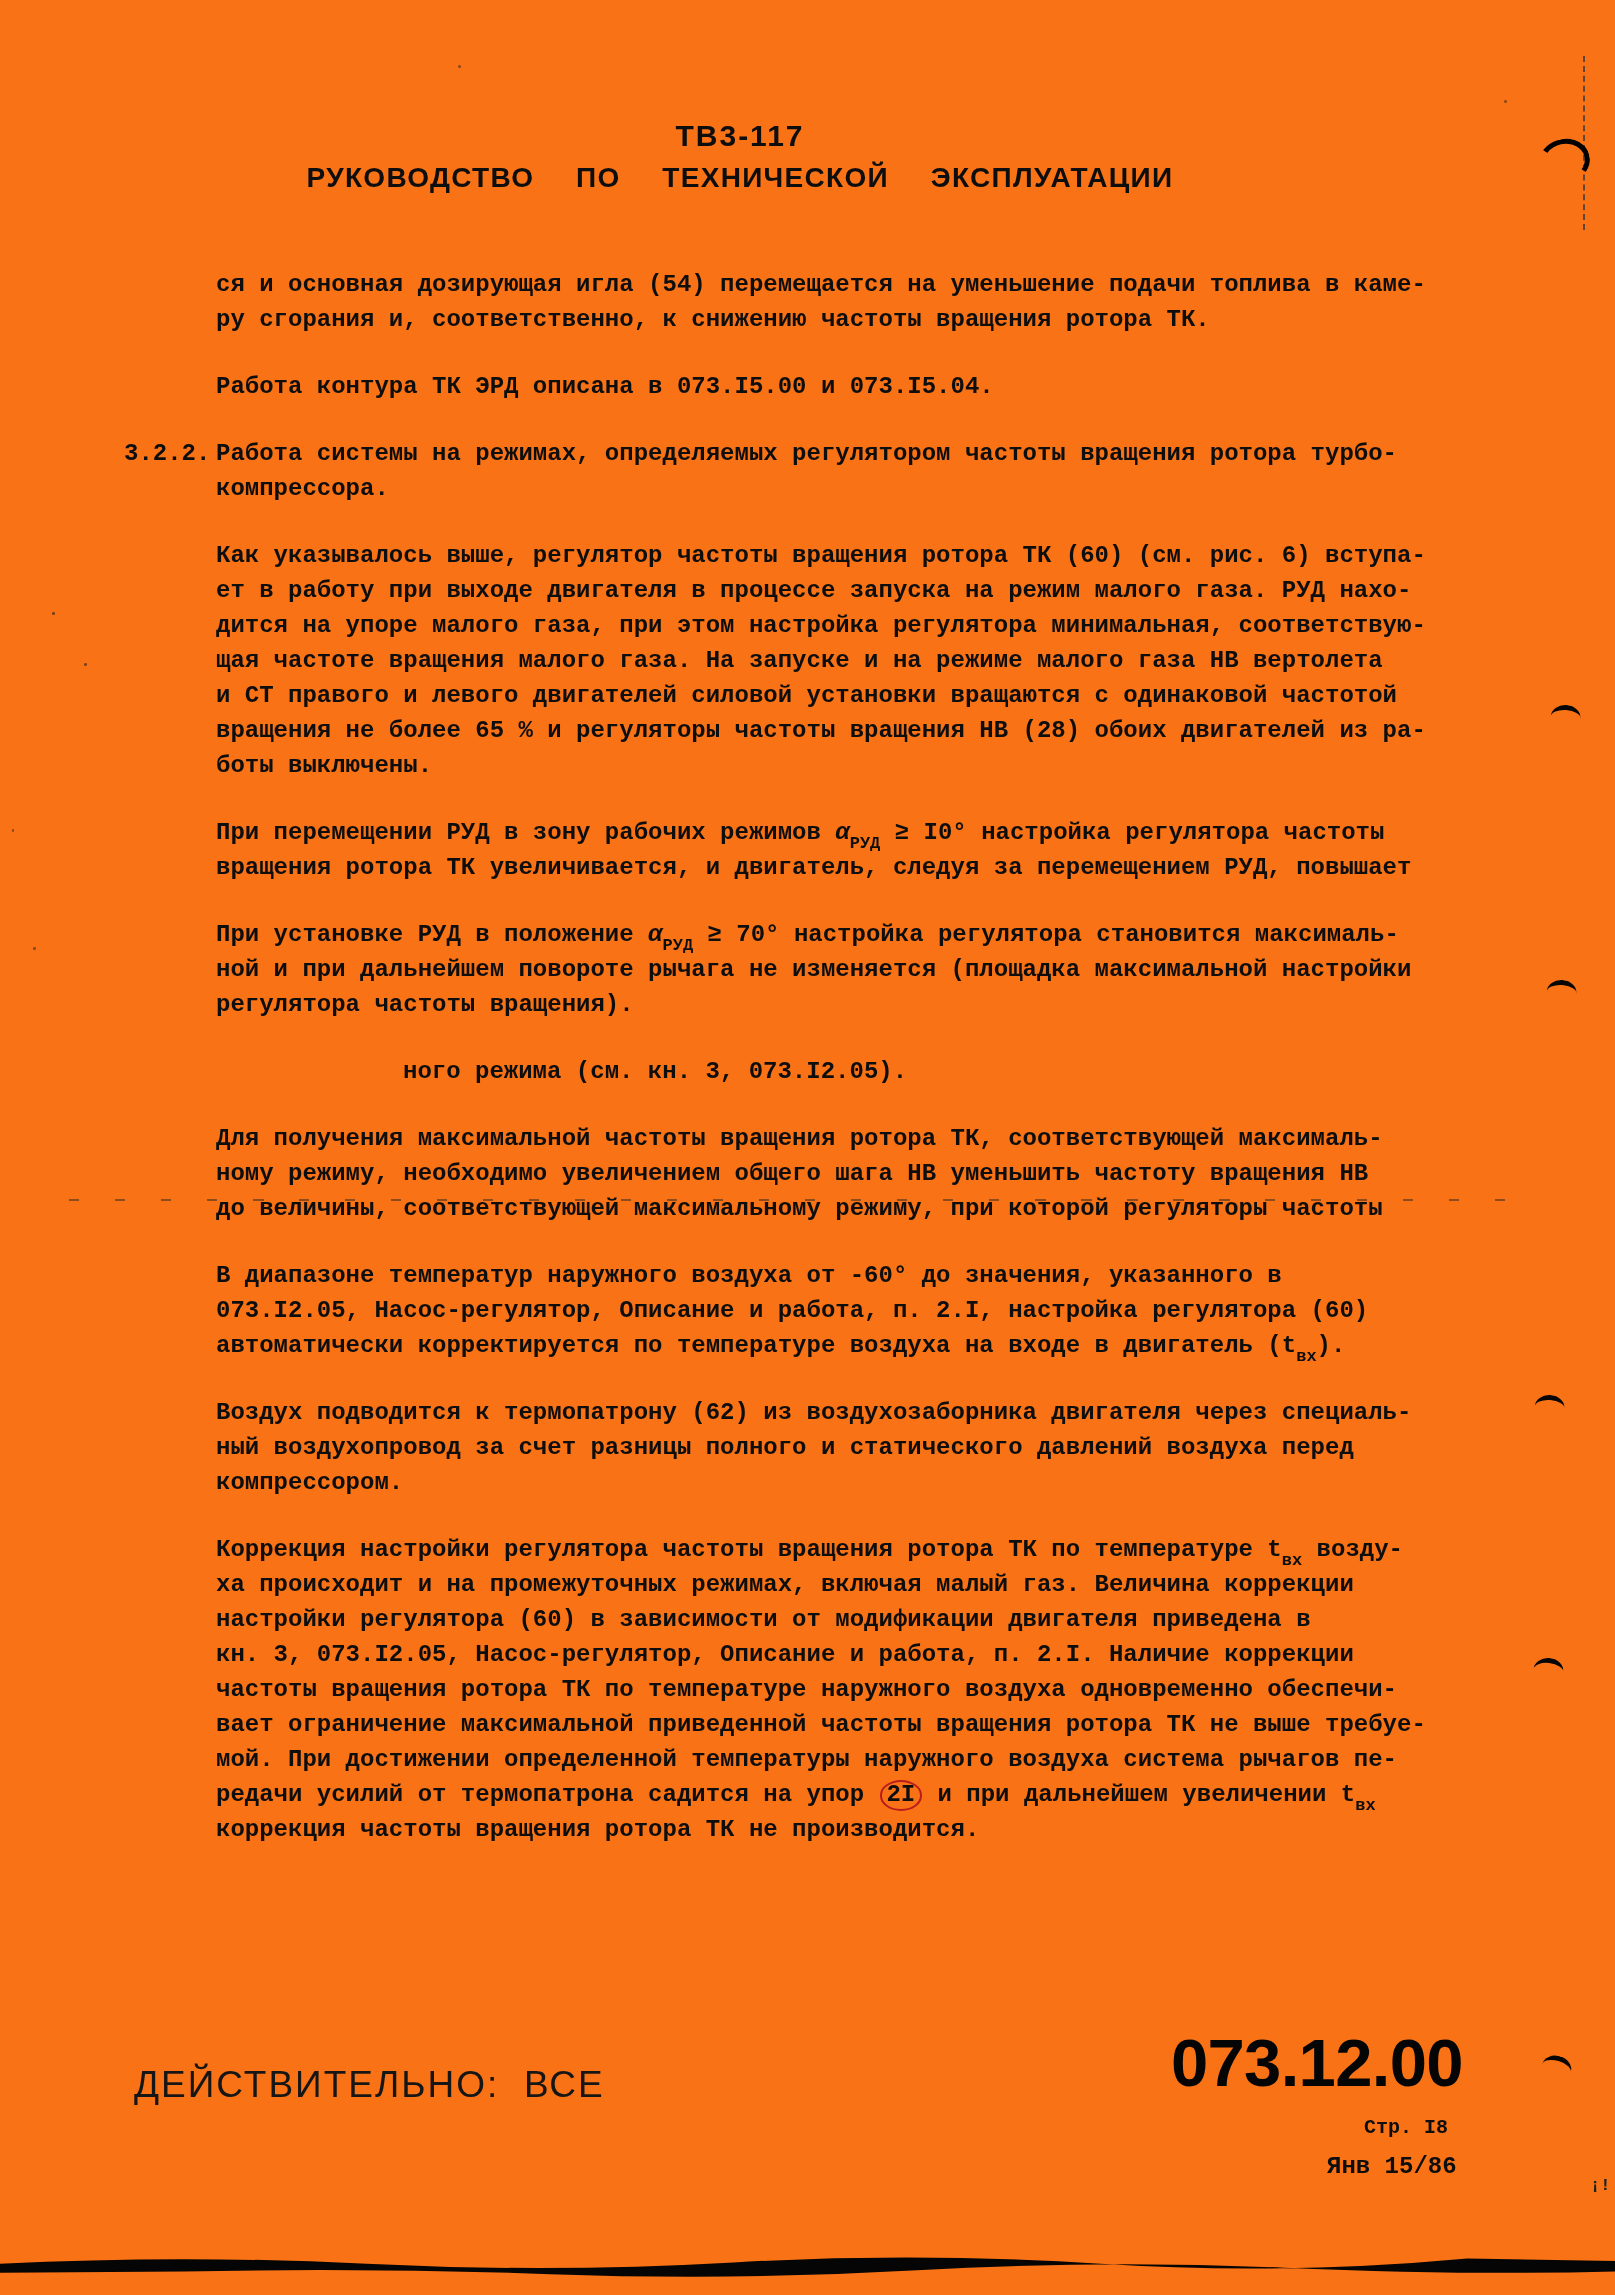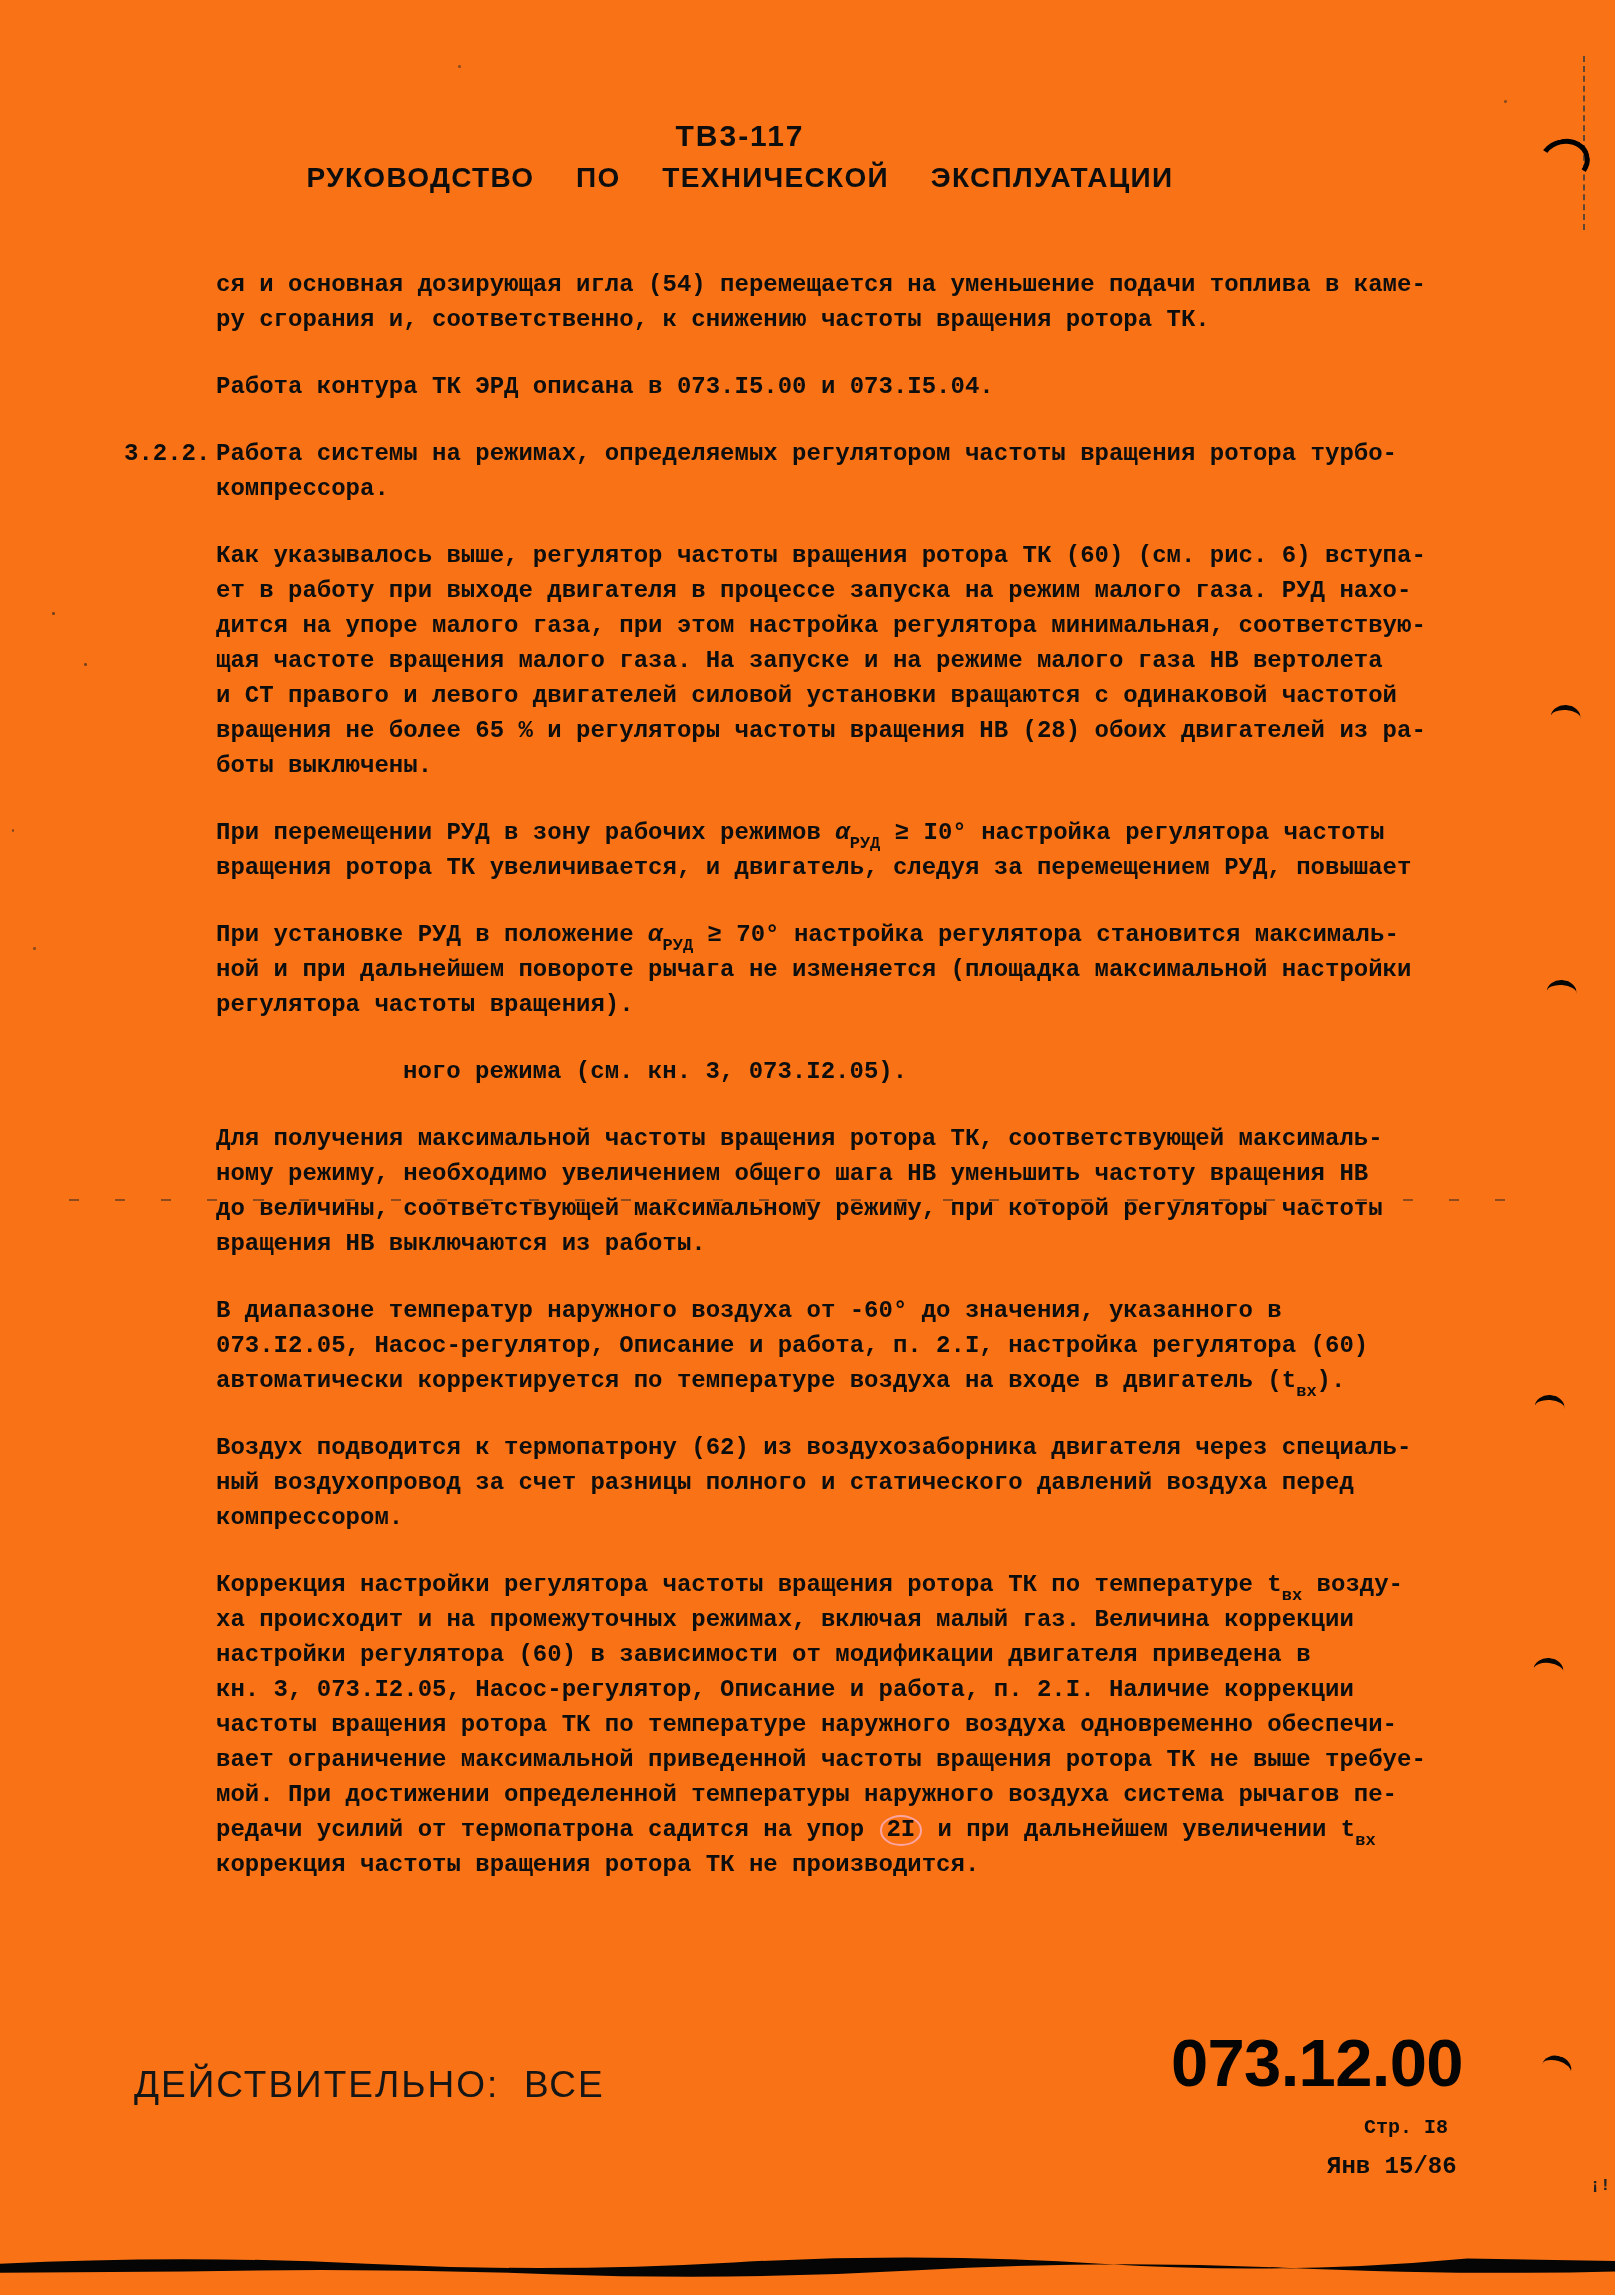--- a/index.html
+++ b/index.html
@@ -32,21 +32,21 @@
   }
   .block.section{position:relative;}
   .secnum{
     position:absolute;left:-92px;top:0;
     font-size:24px;font-weight:700;line-height:35px;white-space:pre;
   }
   sub{font-size:17px;vertical-align:-9.2px;line-height:0;}
   .alpha{font-style:italic;}
   .u{text-decoration:underline;text-decoration-thickness:2px;text-underline-offset:4.6px;}
   .circle{
-    display:inline-block;border:2px solid #fca5a5;border-radius:50%;
+    display:inline-block;border:2px solid #b91c1c;border-radius:50%;
     padding:0.7px 4.6px 2px 4.6px;line-height:23.6px;margin:0 1.3px;
   }
   
   .validity{
     position:absolute;left:134px;top:2064px;
     font-family:"Liberation Sans","DejaVu Sans",sans-serif;
     font-weight:400;font-size:37px;letter-spacing:2px;color:#161616;white-space:pre;
   }
   .docnum{
     position:absolute;left:1171px;top:2024px;
@@ -137,21 +137,20 @@
         <div class="tline"><span>ной и при дальнейшем повороте рычага не изменяется (площадка максимальной настройки</span></div>
         <div class="tline"><span>регулятора частоты вращения).</span></div>
       </div>
       <div class="block">
         <div class="tline" style="padding-left: 187px;"><span>ного режима (см. кн. 3, 073.I2.05).</span></div>
       </div>
       <div class="block">
         <div class="tline"><span>Для получения максимальной частоты вращения ротора ТК, соответствующей максималь-</span></div>
         <div class="tline"><span>ному режиму, необходимо увеличением общего шага НВ уменьшить частоту вращения НВ</span></div>
         <div class="tline"><span>до величины, соответствующей максимальному режиму, при которой регуляторы частоты</span></div>
-        <div class="tline"><span>вращения НВ выключаются из работы.</span></div>
       </div>
       <div class="block">
         <div class="tline"><span>В диапазоне температур наружного воздуха от -60° до значения, указанного в</span></div>
         <div class="tline"><span>073.I2.05, Насос-регулятор, Описание и работа, п. 2.I, настройка регулятора (60)</span></div>
         <div class="tline"><span>автоматически корректируется по температуре воздуха на входе в двигатель (t</span><sub>вх</sub><span>).</span></div>
       </div>
       <div class="block">
         <div class="tline"><span>Воздух подводится к термопатрону (62) из воздухозаборника двигателя через специаль-</span></div>
         <div class="tline"><span>ный воздухопровод за счет разницы полного и статического давлений воздуха перед</span></div>
         <div class="tline"><span>компрессором.</span></div>

